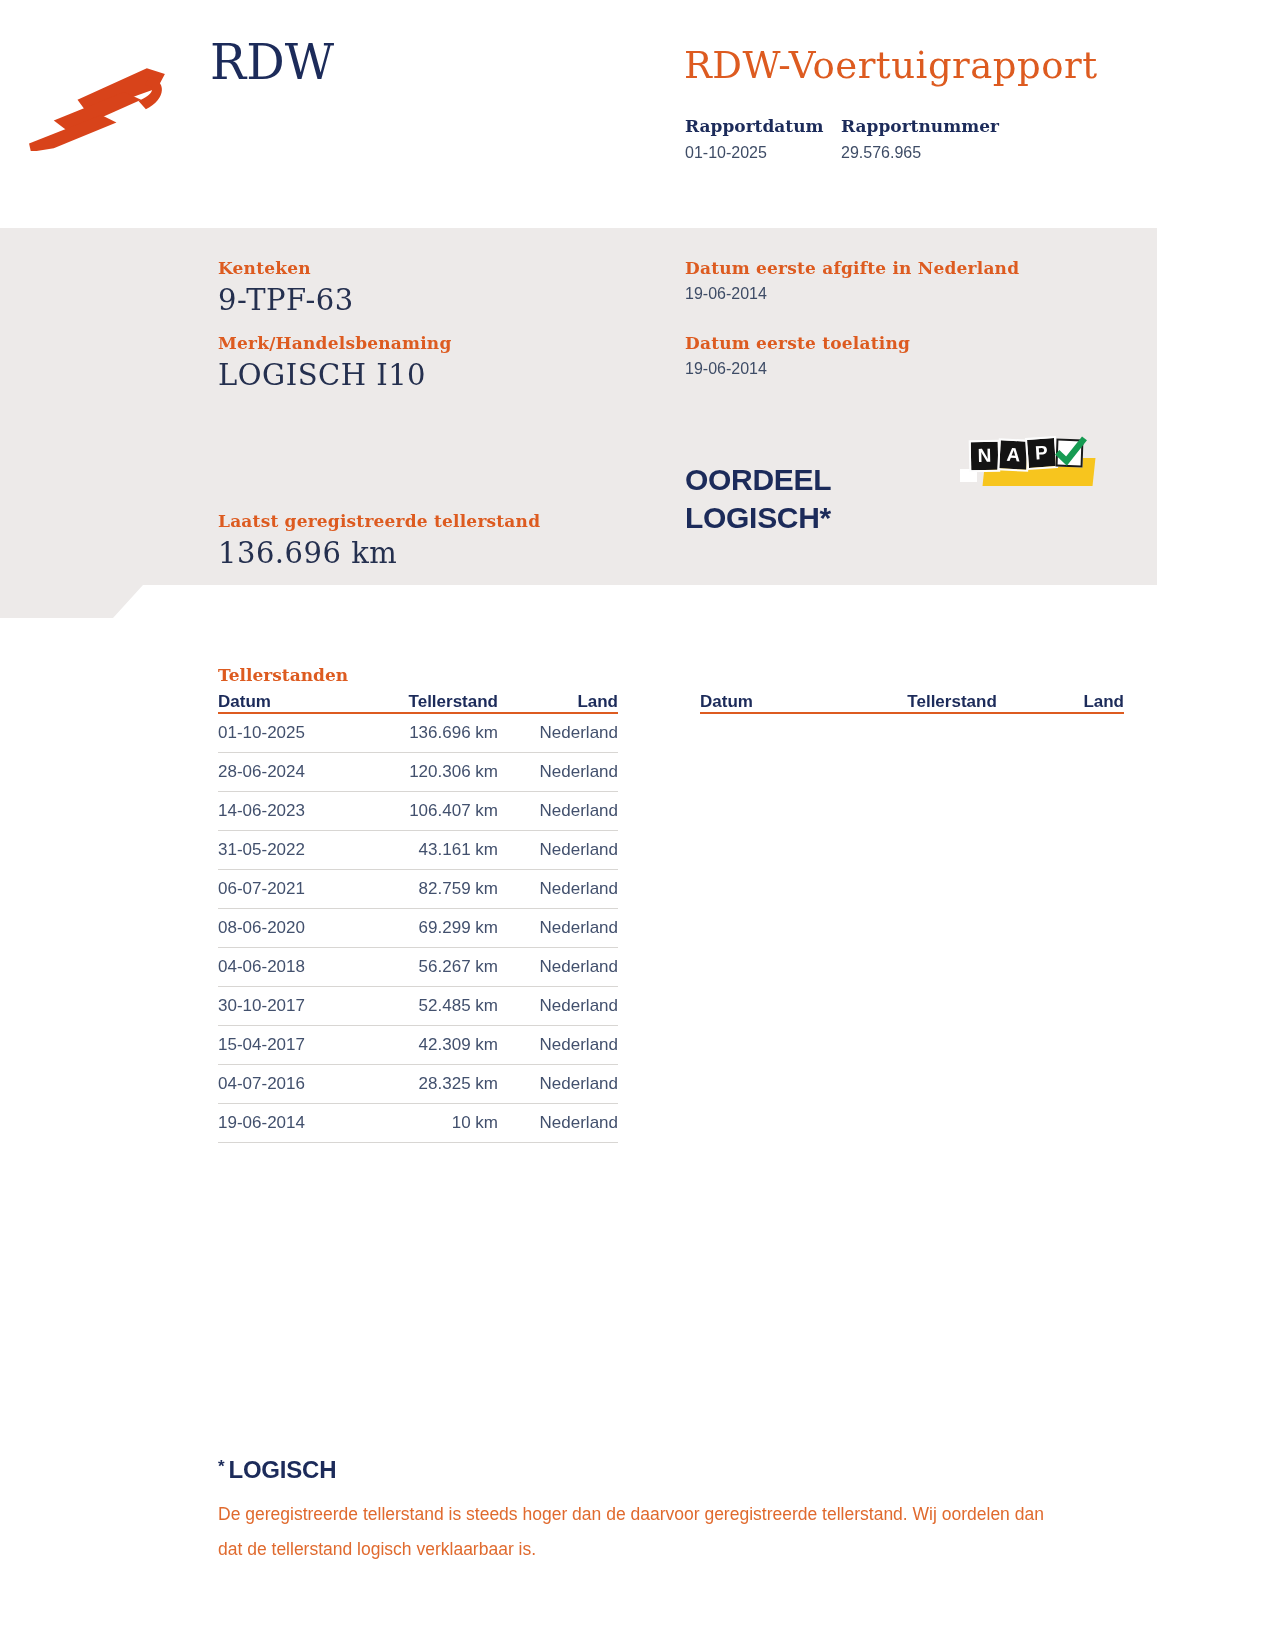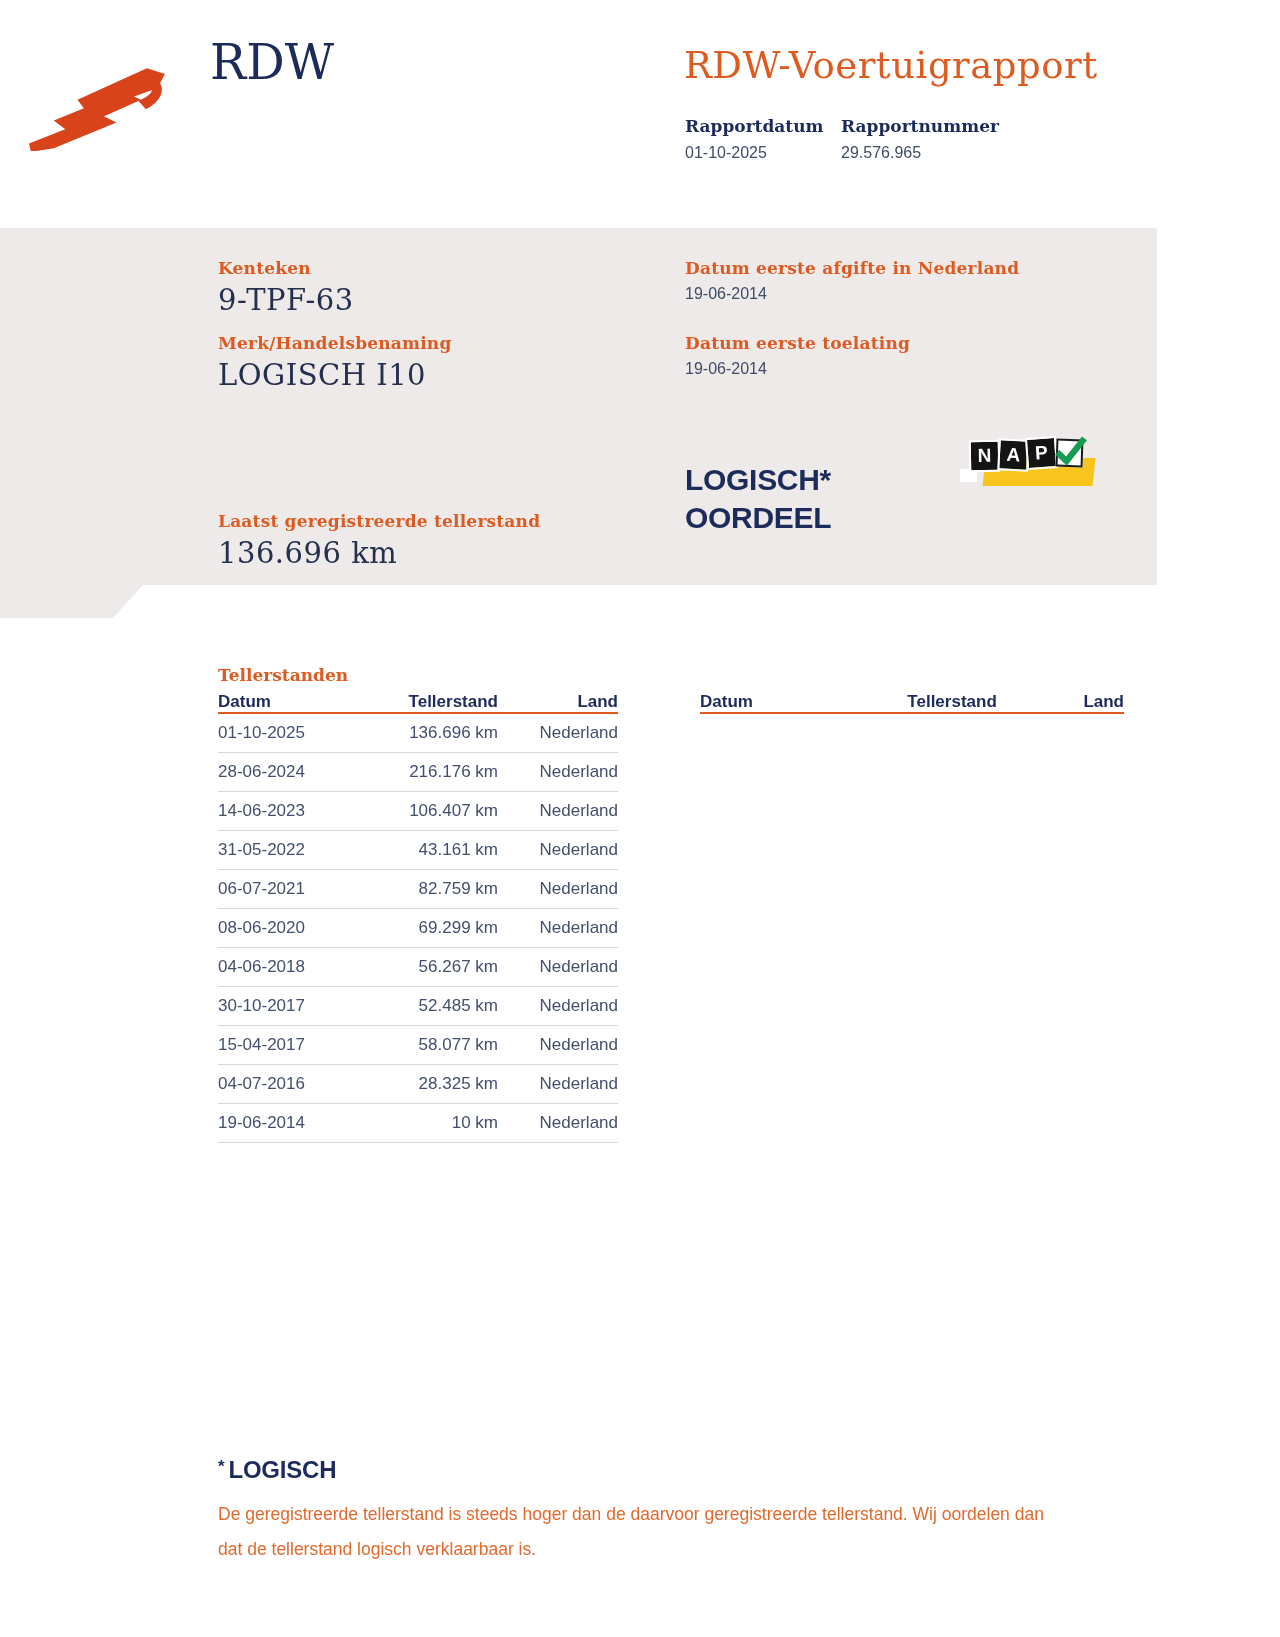--- a/index.html
+++ b/index.html
@@ -166,22 +166,22 @@
   </div>
 
   <div class="panel-col right">
     <div class="field-label">Datum eerste afgifte in Nederland</div>
     <div class="field-value-sm">19-06-2014</div>
 
     <div class="field-label mt30">Datum eerste toelating</div>
     <div class="field-value-sm">19-06-2014</div>
 
     <div class="verdict">
+      <span>OORDEEL</span>
       <span>LOGISCH*</span>
-      <span>OORDEEL</span>
     </div>
   </div>
 
   <div class="nap">
     <div class="nap-yellow"></div>
     <div class="nap-white-chip"></div>
     <div class="nap-box n">N</div>
     <div class="nap-box a">A</div>
     <div class="nap-box p">P</div>
     <div class="nap-box check">
@@ -208,21 +208,21 @@
     </tr>
   </thead>
   <tbody>
       <tr>
         <td>01-10-2025</td>
         <td class="num">136.696 km</td>
         <td class="num">Nederland</td>
       </tr>
       <tr>
         <td>28-06-2024</td>
-        <td class="num">216.176 km</td>
+        <td class="num">120.306 km</td>
         <td class="num">Nederland</td>
       </tr>
       <tr>
         <td>14-06-2023</td>
         <td class="num">106.407 km</td>
         <td class="num">Nederland</td>
       </tr>
       <tr>
         <td>31-05-2022</td>
         <td class="num">43.161 km</td>
@@ -243,21 +243,21 @@
         <td class="num">56.267 km</td>
         <td class="num">Nederland</td>
       </tr>
       <tr>
         <td>30-10-2017</td>
         <td class="num">52.485 km</td>
         <td class="num">Nederland</td>
       </tr>
       <tr>
         <td>15-04-2017</td>
-        <td class="num">58.077 km</td>
+        <td class="num">42.309 km</td>
         <td class="num">Nederland</td>
       </tr>
       <tr>
         <td>04-07-2016</td>
         <td class="num">28.325 km</td>
         <td class="num">Nederland</td>
       </tr>
       <tr>
         <td>19-06-2014</td>
         <td class="num">10 km</td>

